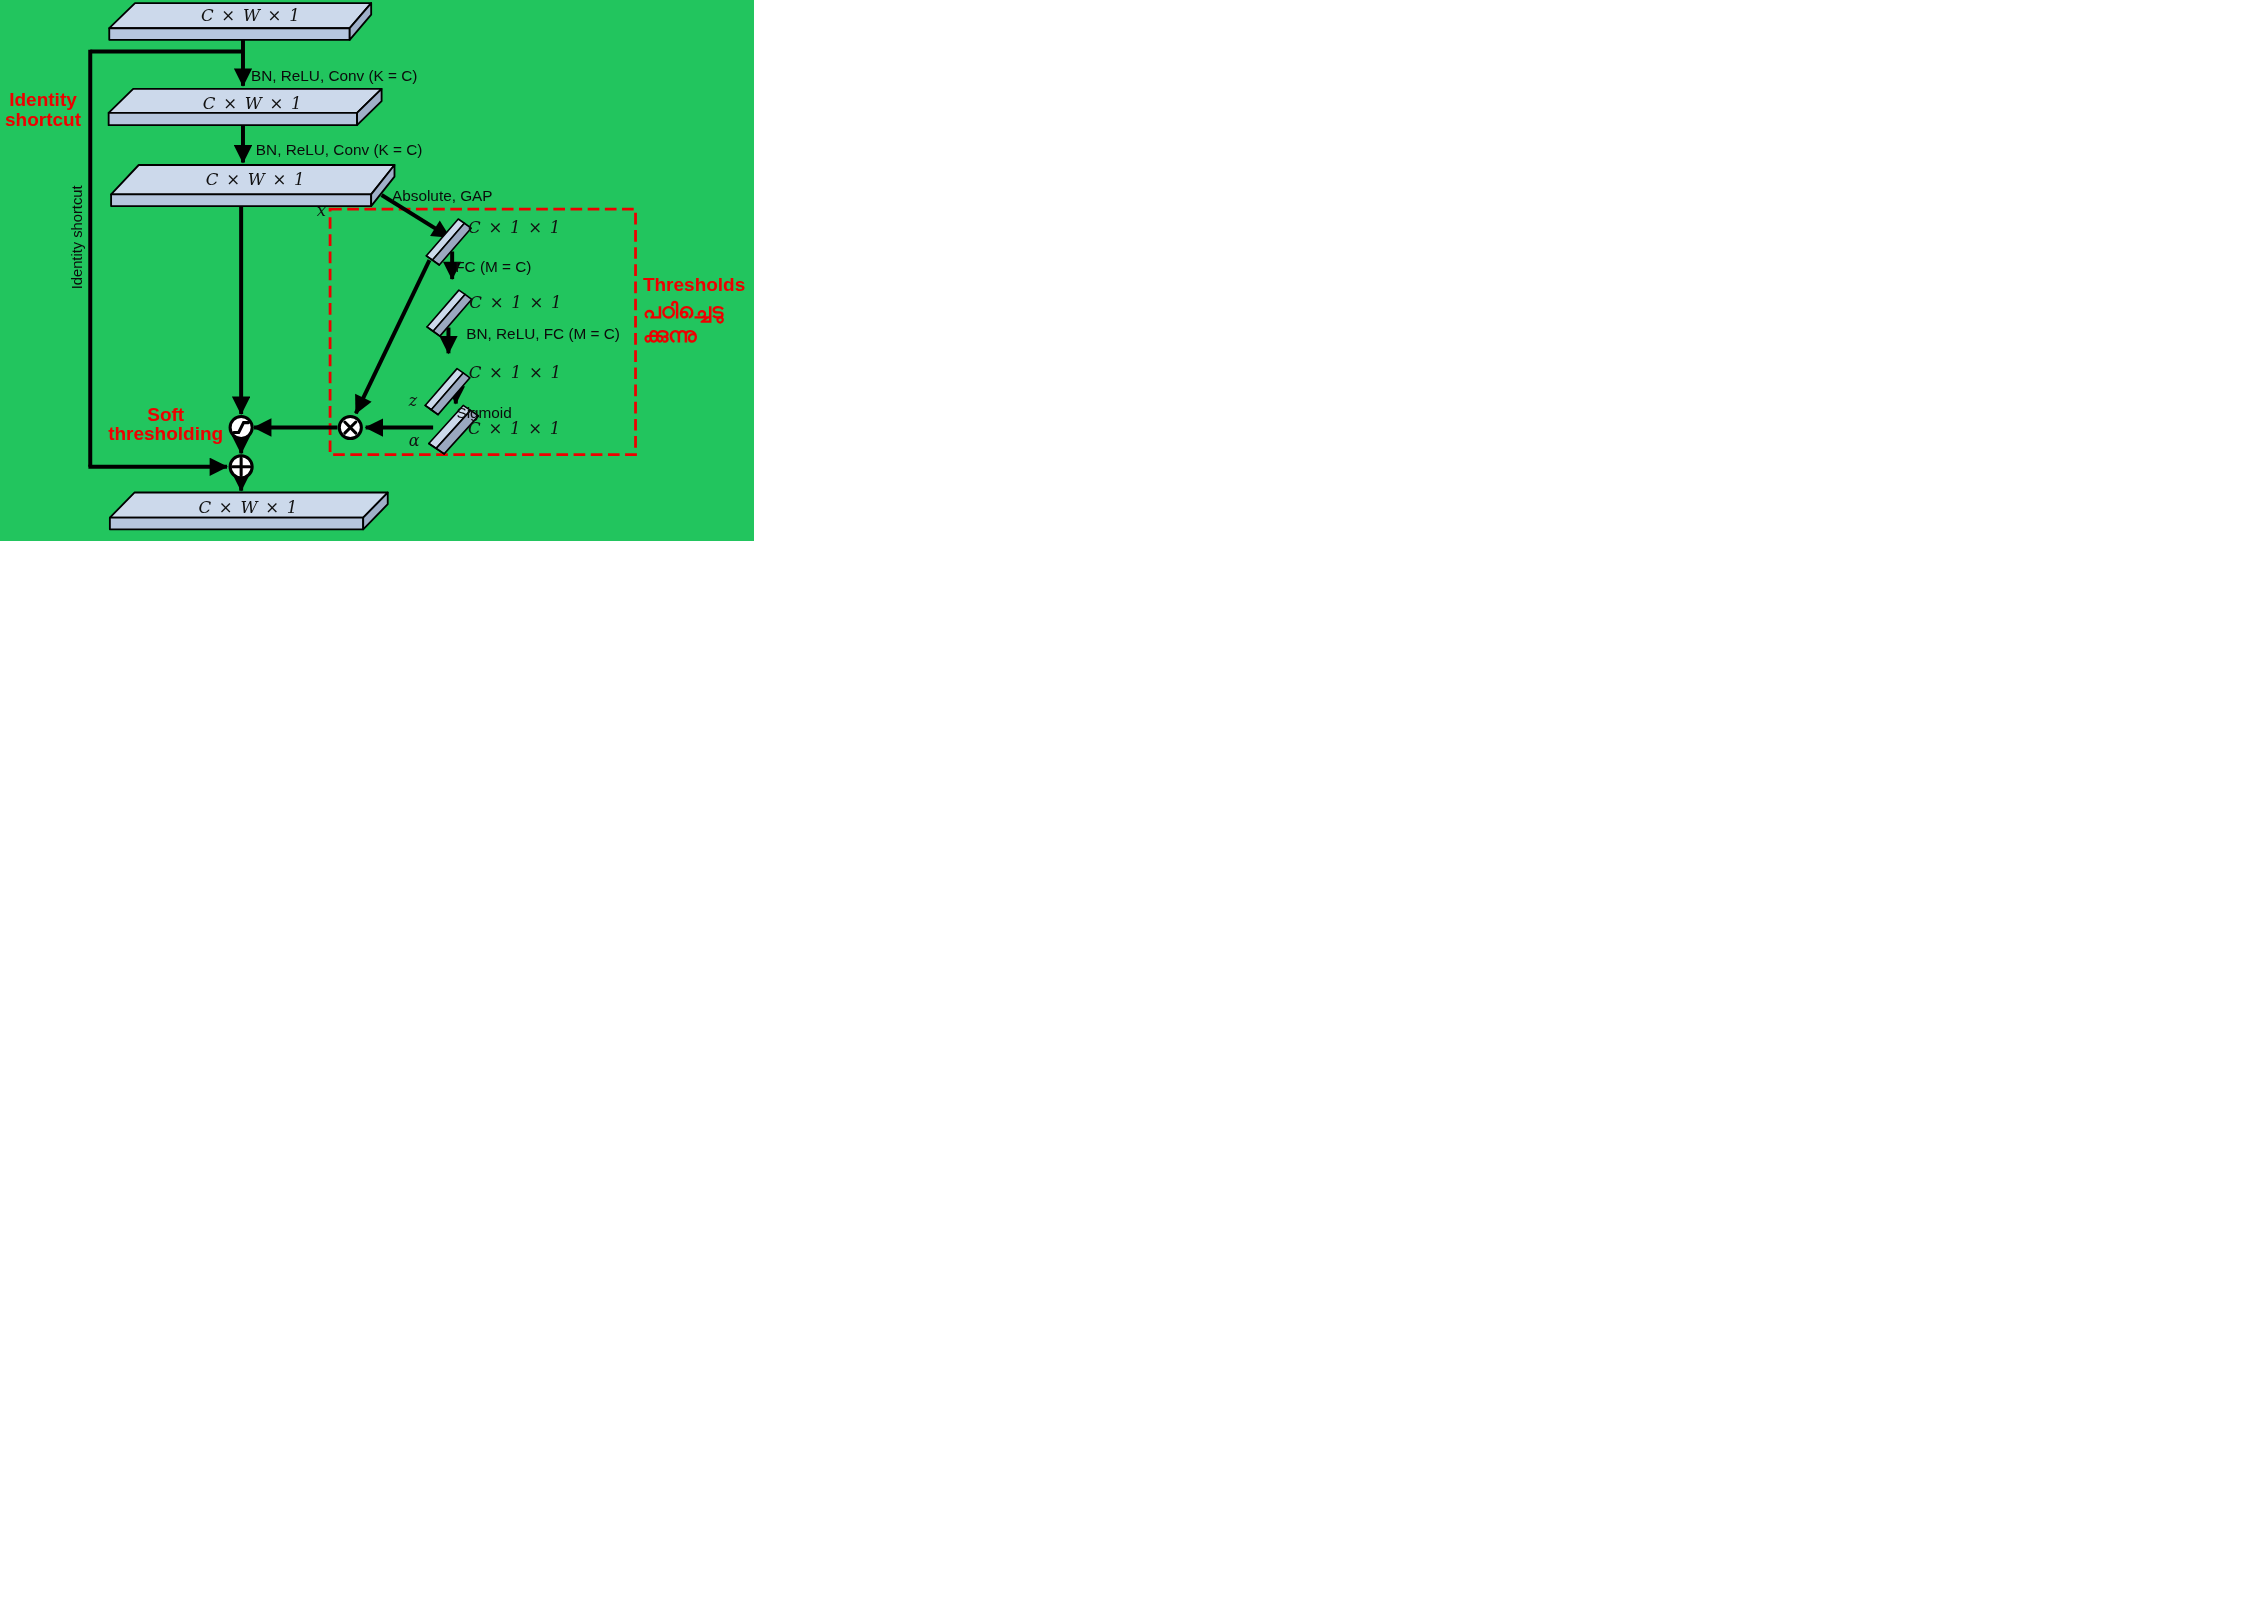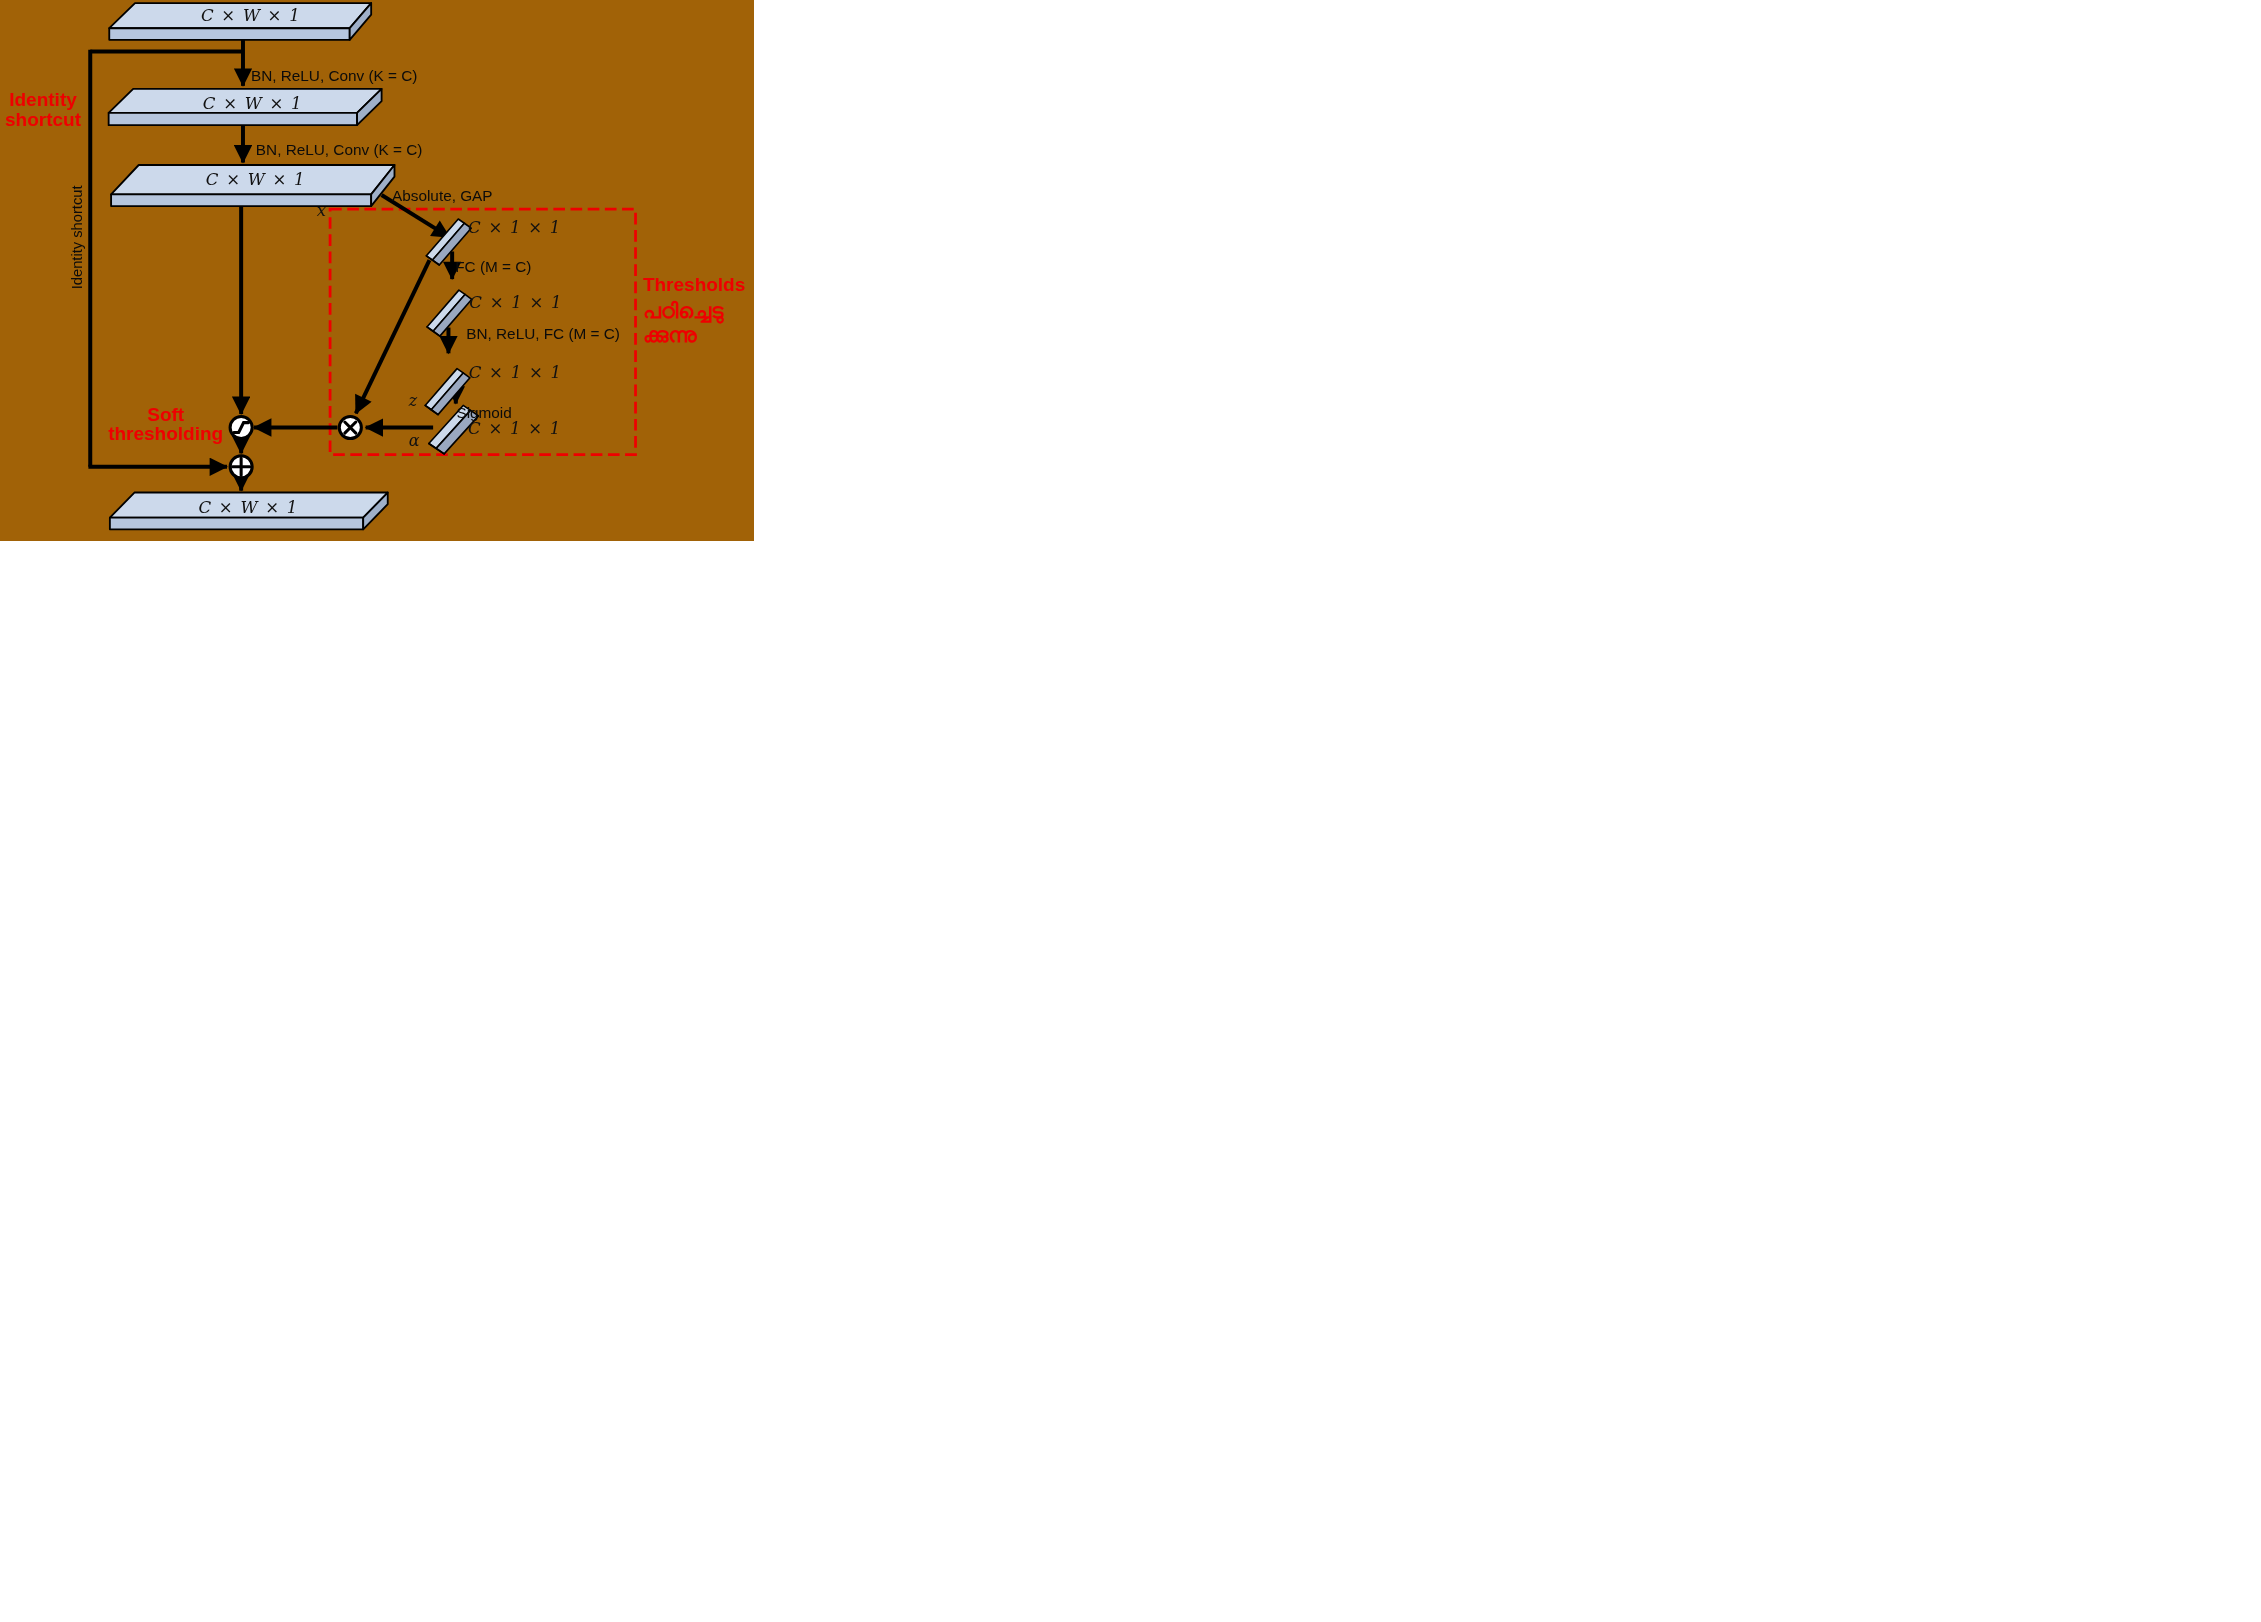--- a/index.html
+++ b/index.html
@@ -1,16 +1,16 @@
 <!DOCTYPE html>
 <html style="font-size:9.8px"><head>
 <meta charset="utf-8">
 <style>
   html,body{margin:0;padding:0;background:#ffffff;}
-  .page{width:754px;height:541px;position:relative;background:#a16207;overflow:hidden;}
+  .page{width:754px;height:541px;position:relative;background:#22c55e;overflow:hidden;}
   svg{display:block;}
   text{font-family:"Liberation Sans",sans-serif;fill:#000;}
   .op-label{font-size:25px;fill:#0b0b0b;}
   .math{font-family:"DejaVu Serif",serif;font-style:italic;font-size:27px;fill:#111;}
   .math-small{font-family:"DejaVu Serif",serif;font-style:italic;font-size:26px;fill:#111;}
   .slab-label{font-family:"DejaVu Serif",serif;font-style:italic;font-size:27px;fill:#111;letter-spacing:2px;}
   .red-label{font-size:31px;font-weight:bold;fill:#ee0000;}
   .red-label-ml{font-size:34px;font-weight:bold;fill:#ee0000;}
   .rot-label{font-size:24px;fill:#0b0b0b;}
   .slab-top{fill:#ccd9eb;stroke:#000;stroke-width:3;stroke-linejoin:round;}

